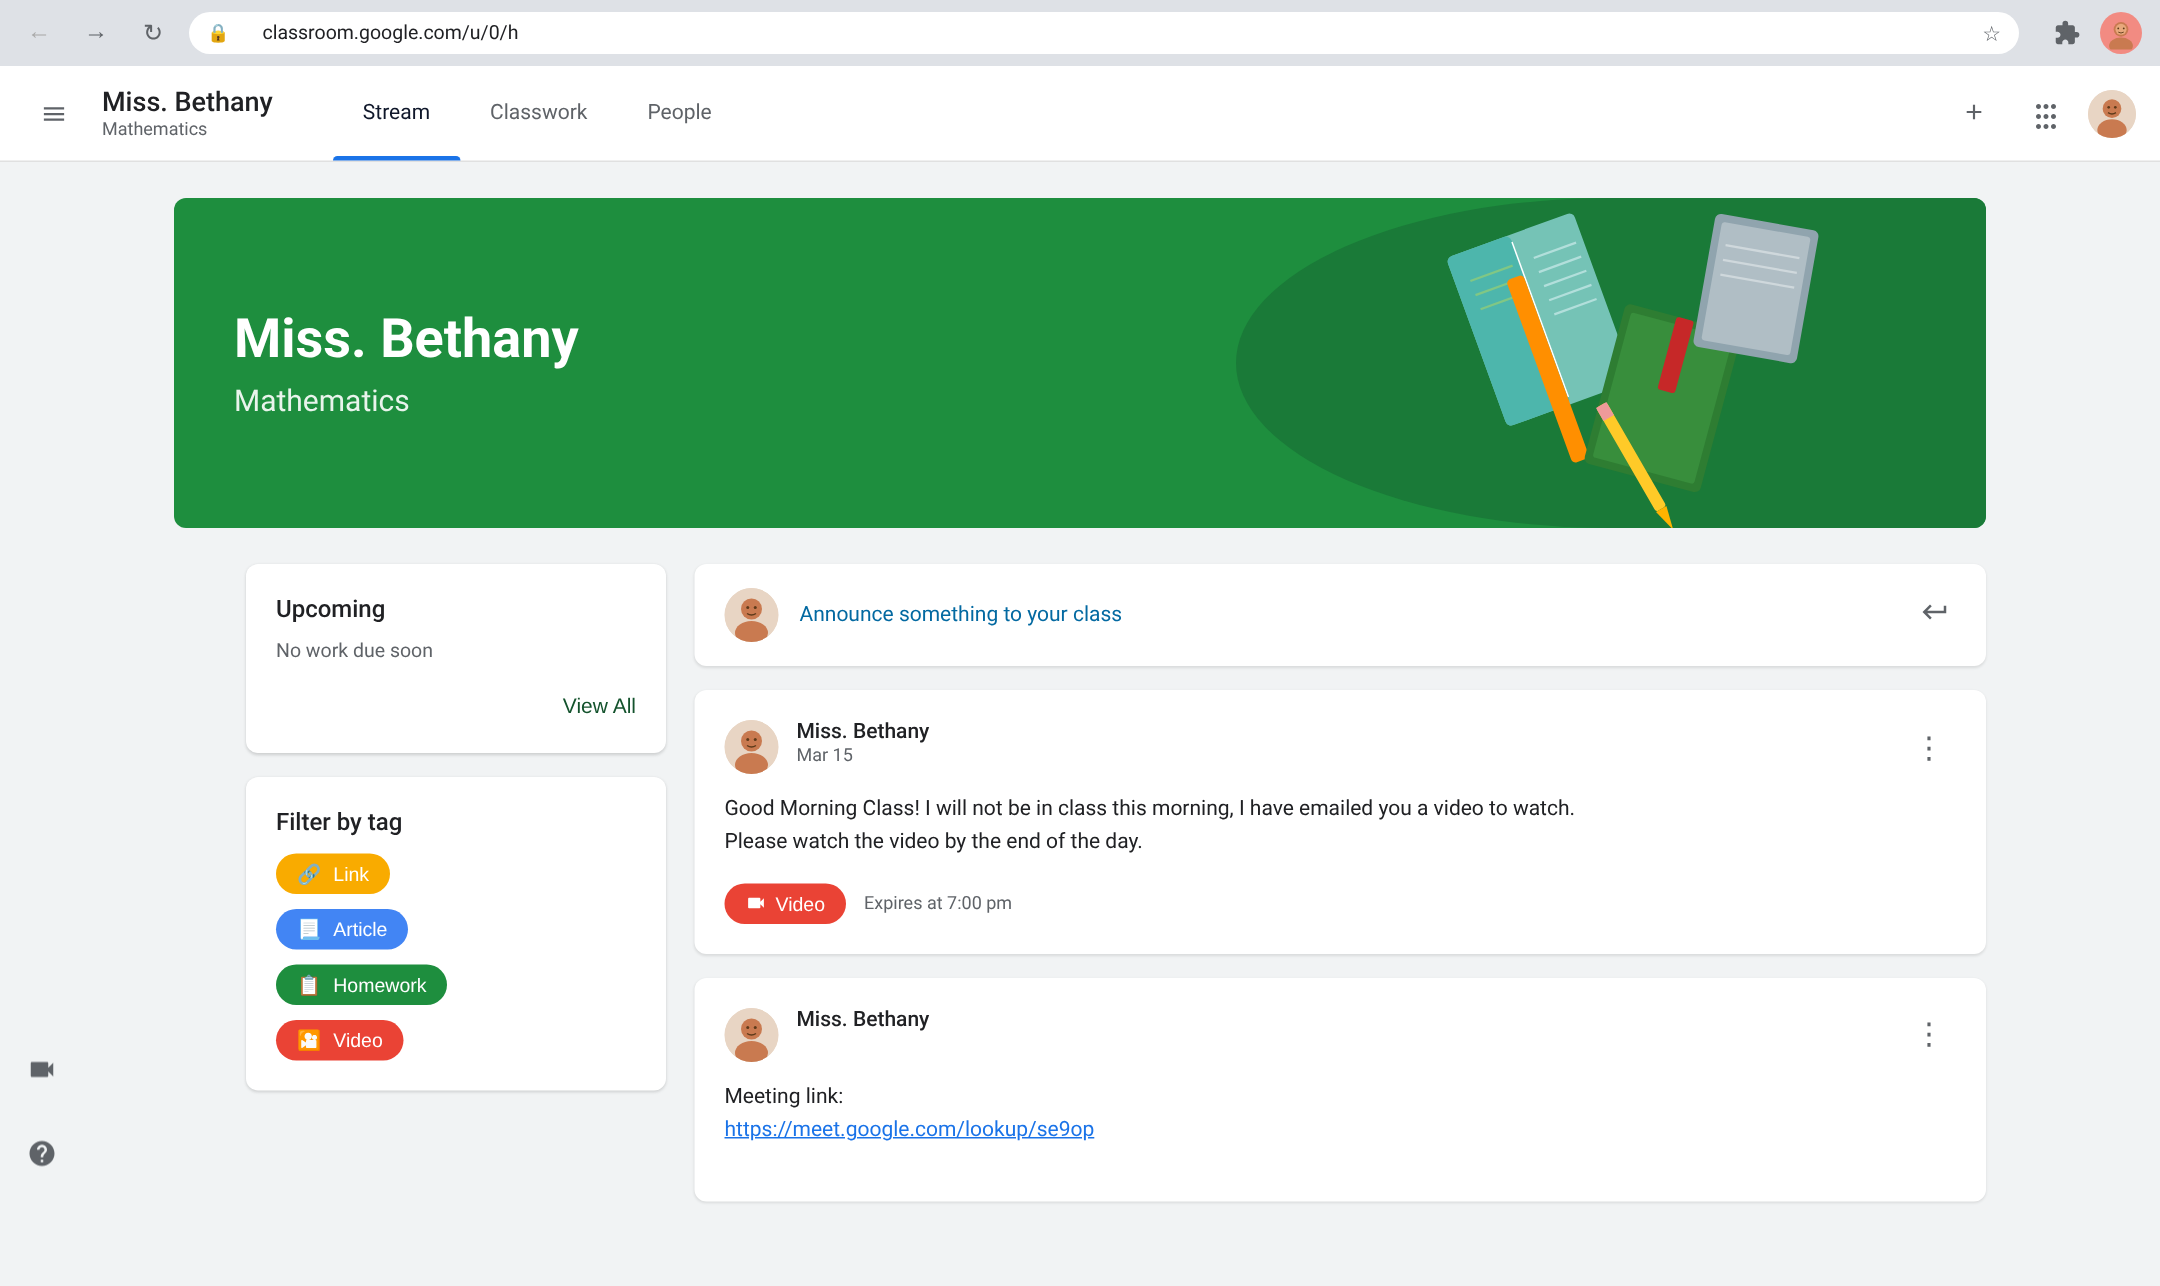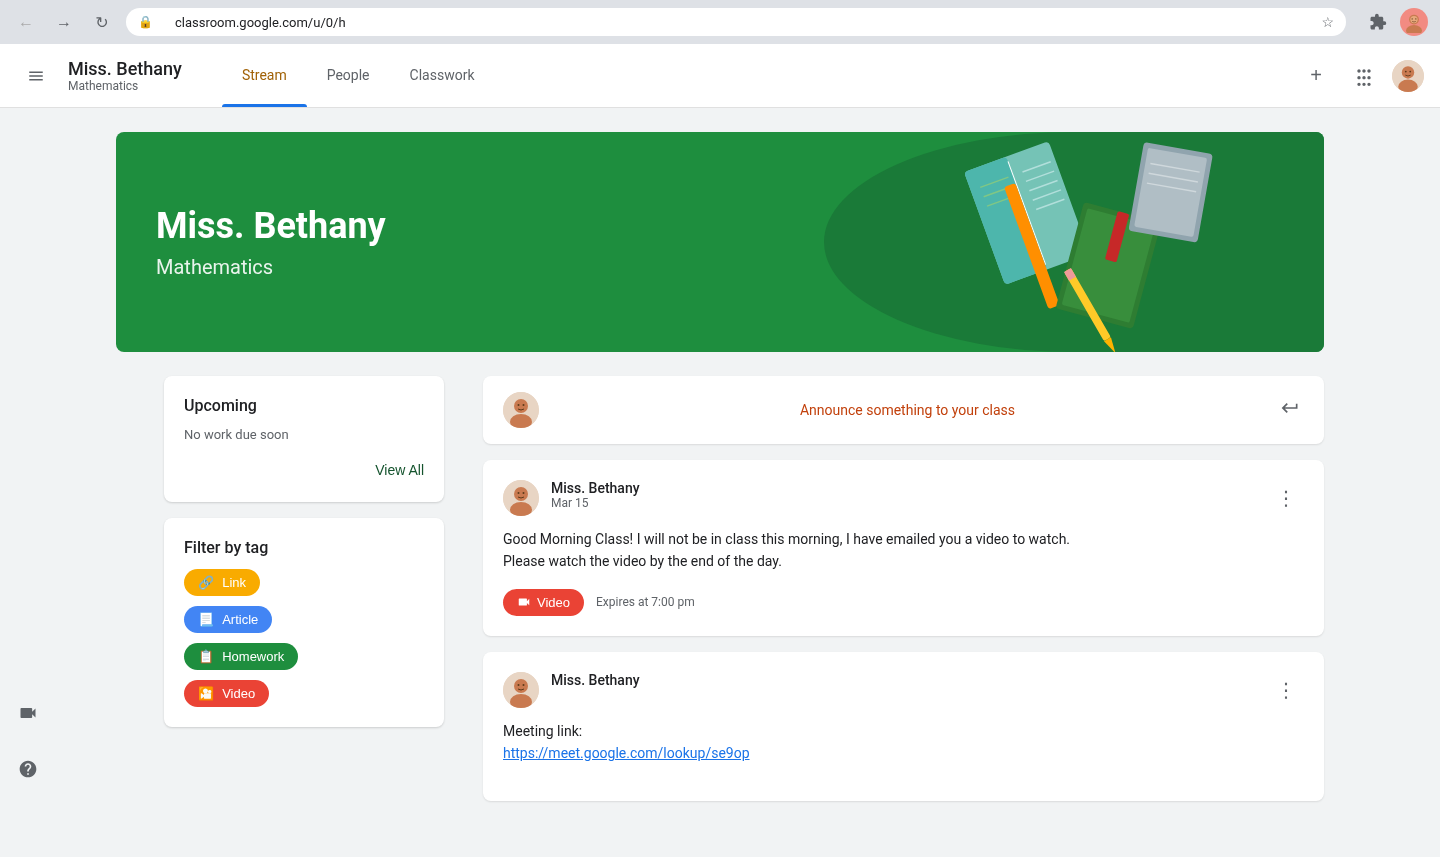--- a/index.html
+++ b/index.html
@@ -93,21 +93,21 @@
       display: flex;
       align-items: center;
       cursor: pointer;
       font-size: 14px;
       color: #5f6368;
       position: relative;
       border: none;
       background: transparent;
       font-family: inherit;
     }
-    .nav-tab.active { color: #a16207; }
+    .nav-tab.active { color: #0f172a; }
     .nav-tab.active::after {
       content: '';
       position: absolute;
       bottom: 0;
       left: 0; right: 0;
       height: 3px;
       background: #1a73e8;
       border-radius: 3px 3px 0 0;
     }
     .header-right {
@@ -181,21 +181,21 @@
       right: 60px;
       top: 0;
       width: 500px;
       height: 220px;
     }
 
     
     .content-grid {
       display: grid;
       grid-template-columns: 280px 1fr;
-      gap: 39px;
+      gap: 19px;
       padding-left: 48px;
     }
 
     
     .sidebar { display: flex; flex-direction: column; gap: 16px; }
     .card {
       background: #fff;
       border-radius: 8px;
       padding: 20px;
       box-shadow: 0 1px 2px rgba(0,0,0,0.1), 0 1px 3px rgba(0,0,0,0.06);
@@ -260,24 +260,23 @@
     .announce-avatar {
       width: 36px; height: 36px;
       border-radius: 50%;
       background: #e8d5c4;
       flex-shrink: 0;
       display: flex; align-items: center; justify-content: center;
       overflow: hidden;
     }
     .announce-placeholder {
       flex: 1;
-      color: #c2410c;
+      color: #0369a1;
       font-size: 14px;
       cursor: pointer;
-      text-align: center;
     }
     .repost-icon-btn {
       color: #5f6368;
       font-size: 18px;
       cursor: pointer;
       padding: 4px;
     }
 
     
     .post-card {
@@ -393,22 +392,22 @@
     <svg width="18" height="18" viewBox="0 0 24 24" fill="#5f6368">
       <path d="M3 18h18v-2H3v2zm0-5h18v-2H3v2zm0-7v2h18V6H3z"></path>
     </svg>
   </button>
   <div class="class-title-block">
     <div class="class-name">Miss. Bethany</div>
     <div class="class-subject">Mathematics</div>
   </div>
   <nav class="app-nav">
     <button class="nav-tab active">Stream</button>
+    <button class="nav-tab">Classwork</button>
     <button class="nav-tab">People</button>
-    <button class="nav-tab">Classwork</button>
   </nav>
   <div class="header-right">
     <button class="icon-btn">
       <span>+</span>
     </button>
     <button class="icon-btn">
       <svg width="20" height="20" viewBox="0 0 24 24" fill="#5f6368">
         <path d="M6 8c1.1 0 2-.9 2-2s-.9-2-2-2-2 .9-2 2 .9 2 2 2zm0 4c-1.1 0-2 .9-2 2s.9 2 2 2 2-.9 2-2-.9-2-2-2zm0 8c-1.1 0-2 .9-2 2s.9 2 2 2 2-.9 2-2-.9-2-2-2zm6-12c1.1 0 2-.9 2-2s-.9-2-2-2-2 .9-2 2 .9 2 2 2zm0 4c-1.1 0-2 .9-2 2s.9 2 2 2 2-.9 2-2-.9-2-2-2zm0 8c-1.1 0-2 .9-2 2s.9 2 2 2 2-.9 2-2-.9-2-2-2zm6-12c1.1 0 2-.9 2-2s-.9-2-2-2-2 .9-2 2 .9 2 2 2zm0 4c-1.1 0-2 .9-2 2s.9 2 2 2 2-.9 2-2-.9-2-2-2zm0 8c-1.1 0-2 .9-2 2s.9 2 2 2 2-.9 2-2-.9-2-2-2z"></path>
       </svg>
     </button>

